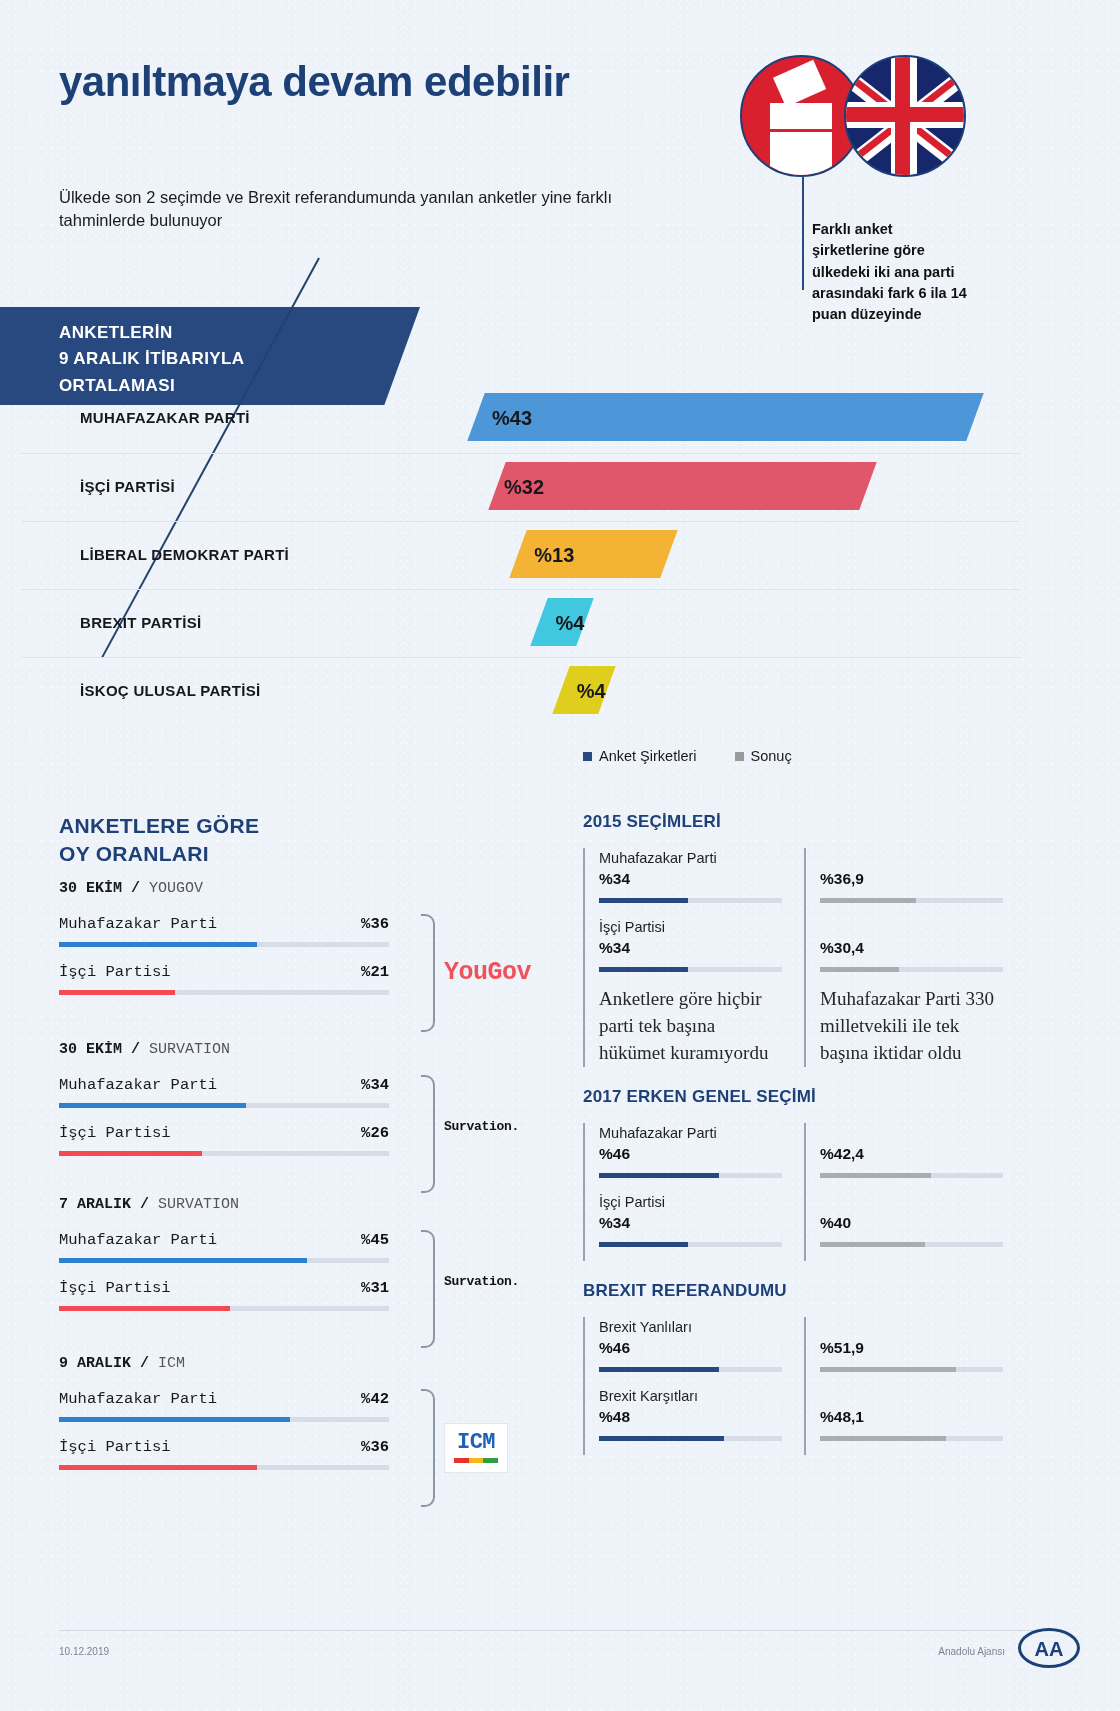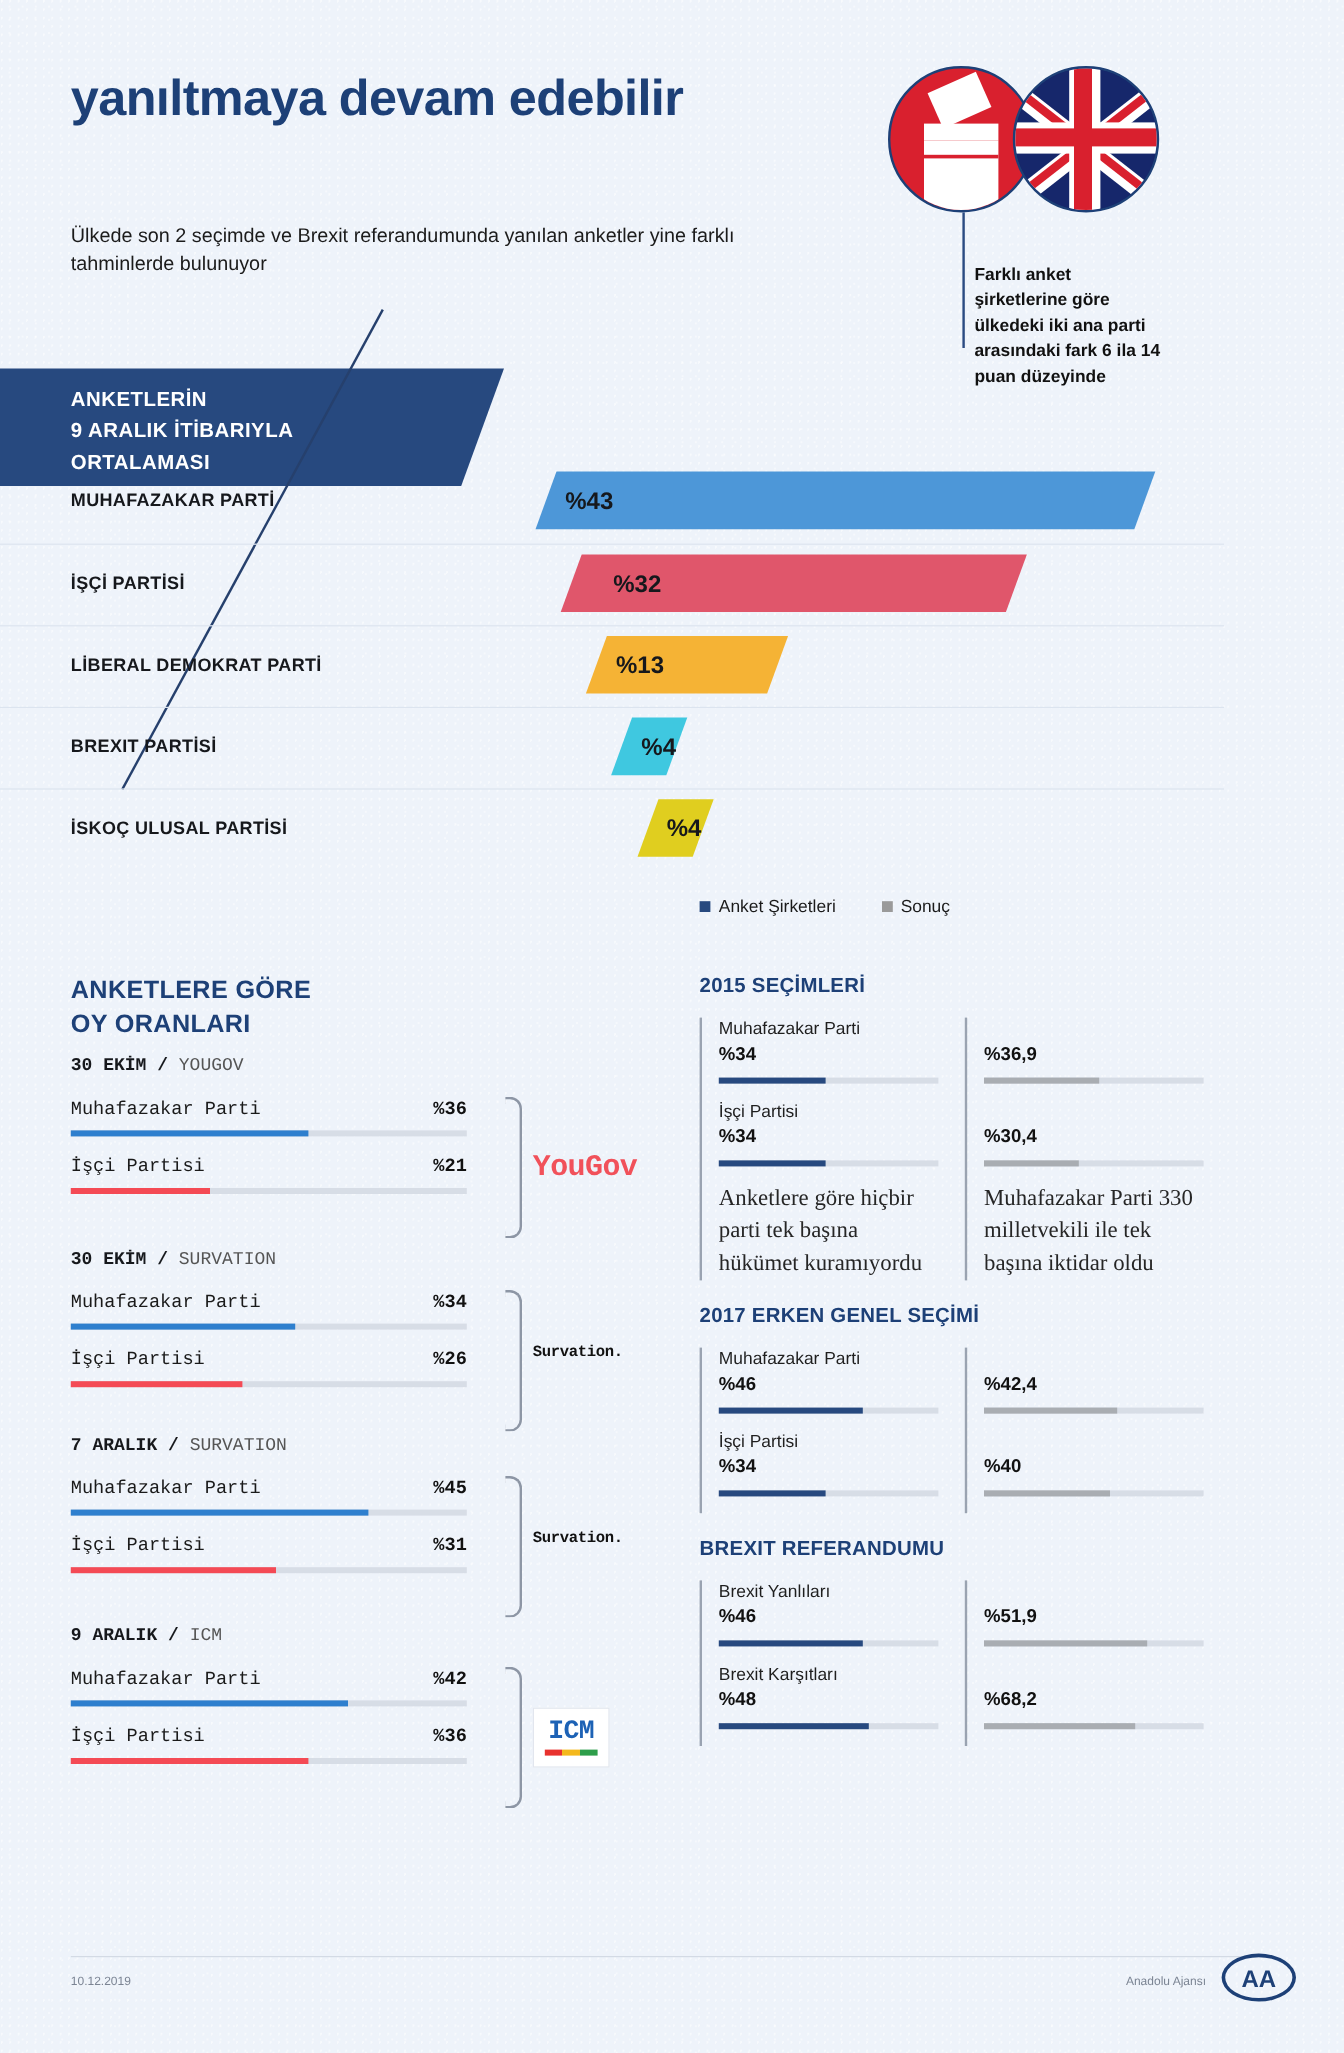--- a/index.html
+++ b/index.html
@@ -54,21 +54,21 @@
 
   
   .banner { position:absolute; left:0; top:307px; width:420px; height:98px;
             background:#27497f; transform:skewX(-20deg); transform-origin: top left; }
   .banner-txt { position:absolute; left:59px; top:320px; width:330px;
                 color:#fff; font-size:17px; font-weight:bold; line-height:1.55;
                 letter-spacing:.4px; }
   .diag { position:absolute; left:318px; top:258px; width:2px; height:455px;
           background:#26406d; transform:rotate(28.5deg); transform-origin: top center; }
 
-  .bars { position:absolute; left:0; top:385px; width:1020px; }
+  .bars { position:absolute; left:0; top:385px; width:1020px;padding-left:21px; }
   .barrow { position:relative; height:68px; }
   .barrow + .barrow { border-top:1px solid #dce4ef; }
   .barlabel { position:absolute; left:59px; top:24px; font-size:15px;
               font-weight:bold; color:#16181c; letter-spacing:.3px; }
   .bar { position:absolute; height:48px; top:8px; transform:skewX(-20deg); }
   .barval { position:absolute; top:22px; font-size:20px; font-weight:bold; color:#16181c; }
 
   
   .sec2-title { position:absolute; left:59px; top:812px; font-size:21px;
                 font-weight:bold; color:#1d4077; line-height:1.35; letter-spacing:.3px; }
@@ -172,21 +172,21 @@
 
   <div class="bars">
       <div class="barrow">
         <div class="barlabel">MUHAFAZAKAR PARTİ</div>
         <div class="bar" style="left: 455px; width: 498.8px; background: rgb(77, 151, 216);"></div>
         <div class="barval" style="left: 471px;">%43</div>
       </div>
       <div class="barrow">
         <div class="barlabel">İŞÇİ PARTİSİ</div>
         <div class="bar" style="left: 476.16px; width: 371.2px; background: rgb(224, 86, 107);"></div>
-        <div class="barval" style="left: 511px; text-align: center;">%32</div>
+        <div class="barval" style="left: 483px; text-align: center;">%32</div>
       </div>
       <div class="barrow">
         <div class="barlabel">LİBERAL DEMOKRAT PARTİ</div>
         <div class="bar" style="left: 497.32px; width: 150.8px; background: rgb(245, 179, 53);"></div>
         <div class="barval" style="left: 513.32px;">%13</div>
       </div>
       <div class="barrow">
         <div class="barlabel">BREXIT PARTİSİ</div>
         <div class="bar" style="left: 518.48px; width: 46.4px; background: rgb(63, 200, 224);"></div>
         <div class="barval" style="left: 534.48px;">%4</div>
@@ -412,21 +412,21 @@
           <div class="el-col">
             <div class="el-item">
               <div class="nm">&nbsp;</div>
               <div class="vl">%51,9</div>
               <div class="el-track">
                 <div class="el-fill res" style="width: 74.1429%;"></div>
               </div>
             </div>
             <div class="el-item">
               <div class="nm">&nbsp;</div>
-              <div class="vl">%68,2</div>
+              <div class="vl">%48,1</div>
               <div class="el-track">
                 <div class="el-fill res" style="width: 68.7143%;"></div>
               </div>
             </div>
           </div>
         </div>
       </div>
     </div>
 
   <div class="footline"></div>

